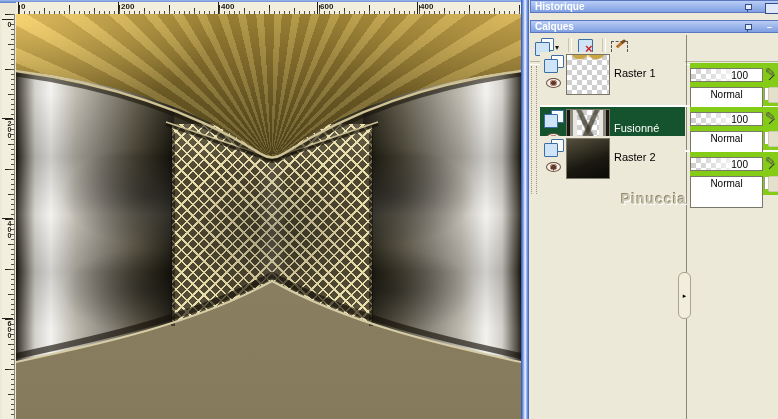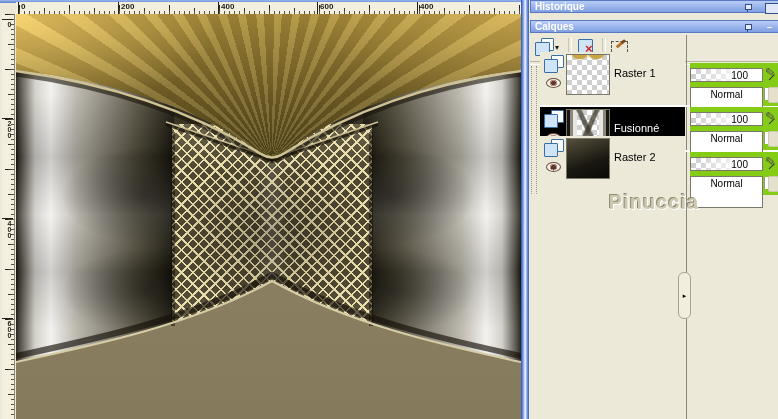--- a/index.html
+++ b/index.html
@@ -99,21 +99,21 @@
     background:linear-gradient(90deg,#f0e6d2 0 3px,#b8742a 3px 9px,#7a4a1a 9px);
     transform:rotate(-40deg);}
   #tb-divider{left:530px;top:61px;width:248px;height:2px;
     border-top:1px solid #b8b5a0;border-bottom:1px solid #fff;}
 
   #grabber{left:531px;top:66px;width:4px;height:128px;
     border-left:1px dotted #989480;border-right:1px dotted #989480;}
 
   
   .lrow{left:540px;width:145px;height:43px;background:#ece9d8;}
-  .lrow.selected{background:#000000;}
+  .lrow.selected{background:#14532d;}
   .row-gap{left:540px;width:238px;height:2px;background:#fff;}
   .licon{position:absolute;left:4px;top:3px;width:20px;height:17px;}
   .eye{position:absolute;left:6px;top:26px;width:13px;height:8px;border:1px solid #6b5346;
     border-radius:50%;
     background:radial-gradient(circle at 50% 50%,#5d3a2e 0 2.5px,#b98c7a 2.5px 3.5px,#f5f0e8 3.5px);}
   .thumb{position:absolute;left:26px;top:2px;width:42px;height:39px;border:1px solid #7a7768;
     background-color:#fff;
     background-image:linear-gradient(45deg,#cfcfcf 25%,transparent 25% 75%,#cfcfcf 75%),
       linear-gradient(45deg,#cfcfcf 25%,transparent 25% 75%,#cfcfcf 75%);
     background-position:0 0,5px 5px;background-size:10px 10px;}
@@ -154,21 +154,21 @@
     border:1px solid #cfcab5;background:#e4e0cc;border-radius:2px;}
 
   #collapse-handle{left:678px;top:272px;width:11px;height:45px;background:#f1eedd;
     border:1px solid #a8a490;border-radius:6px;font-size:7px;color:#000;
     text-align:center;line-height:45px;}
 
   
   #watermark{left:530px;top:191px;width:248px;text-align:center;pointer-events:none;
     color:#cdc8b0;font-weight:bold;
     text-shadow:-1px -1px 0 #8d896f,1px 1px 0 #ffffff;}
-  #watermark .l1{font-size:20px;letter-spacing:1px;}
+  #watermark .l1{font-size:14px;letter-spacing:1px;}
   #watermark .l2{font-size:14px;margin-top:1px;letter-spacing:0;}
 </style>
 </head>
 <body>
 
 <div class="abs" id="top-blue"></div>
 <div class="abs" id="right-blue"></div>
 <div class="abs" id="corner"></div>
 
 <div class="abs" id="ruler-top">

